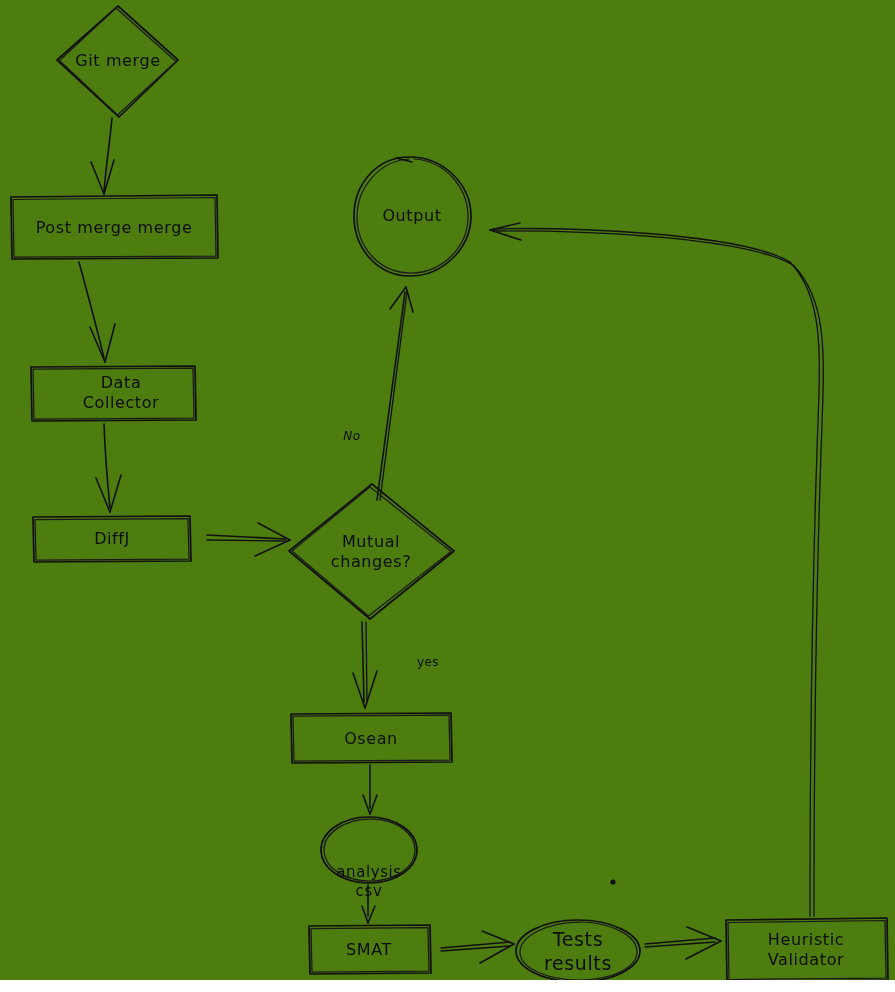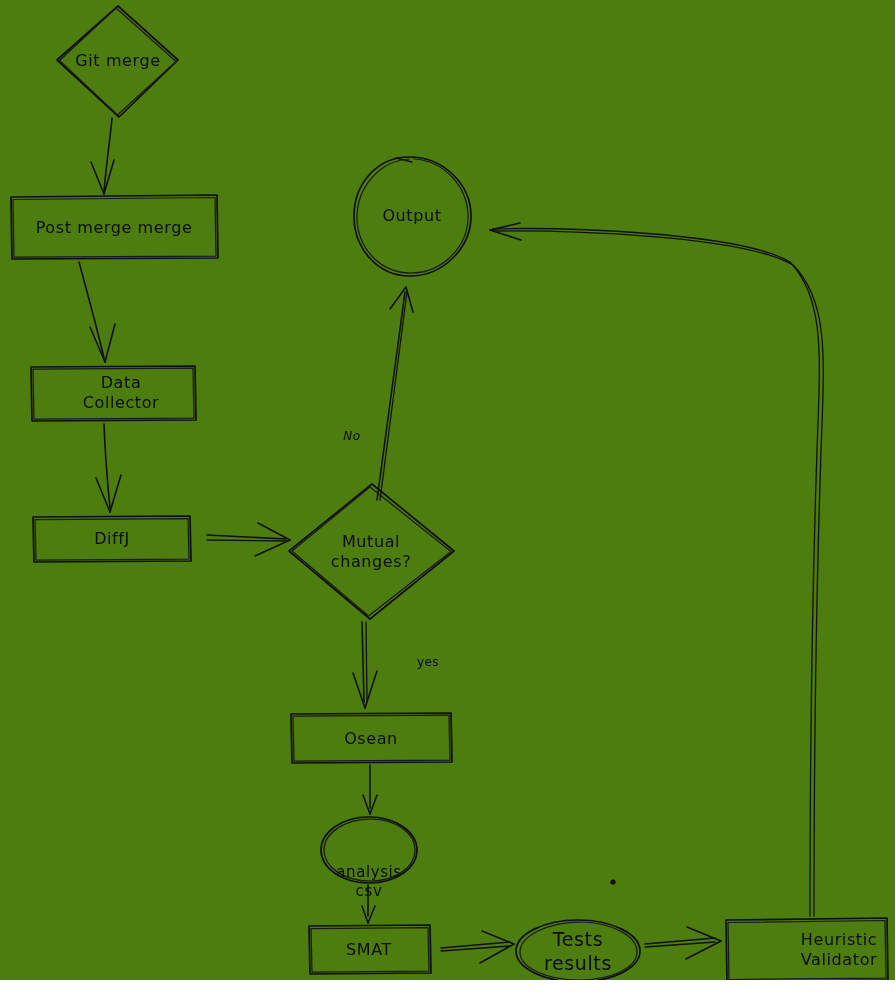--- a/index.html
+++ b/index.html
@@ -270,20 +270,20 @@
   <div class="node-label" style="left:371px; top:739px;">Osean</div>
 
   <div class="node-label" style="left:369px; top:850px; font-size:15px;margin-top:32px;">analysis
 csv</div>
 
   <div class="node-label" style="left:369px; top:950px;">SMAT</div>
 
   <div class="node-label" style="left:578px; top:951px; font-size:19px;">Tests
 results</div>
 
-  <div class="node-label" style="left:839px; top:950px;">Heuristic
+  <div class="node-label" style="left:806px; top:950px;">Heuristic
 Validator</div>
 
   <div class="edge-label" style="left:352px; top:436px;">No</div>
 
   <div class="edge-label no-slant" style="left:416px; top:662px;">yes</div>
 
 </div>
 
 </body></html>

